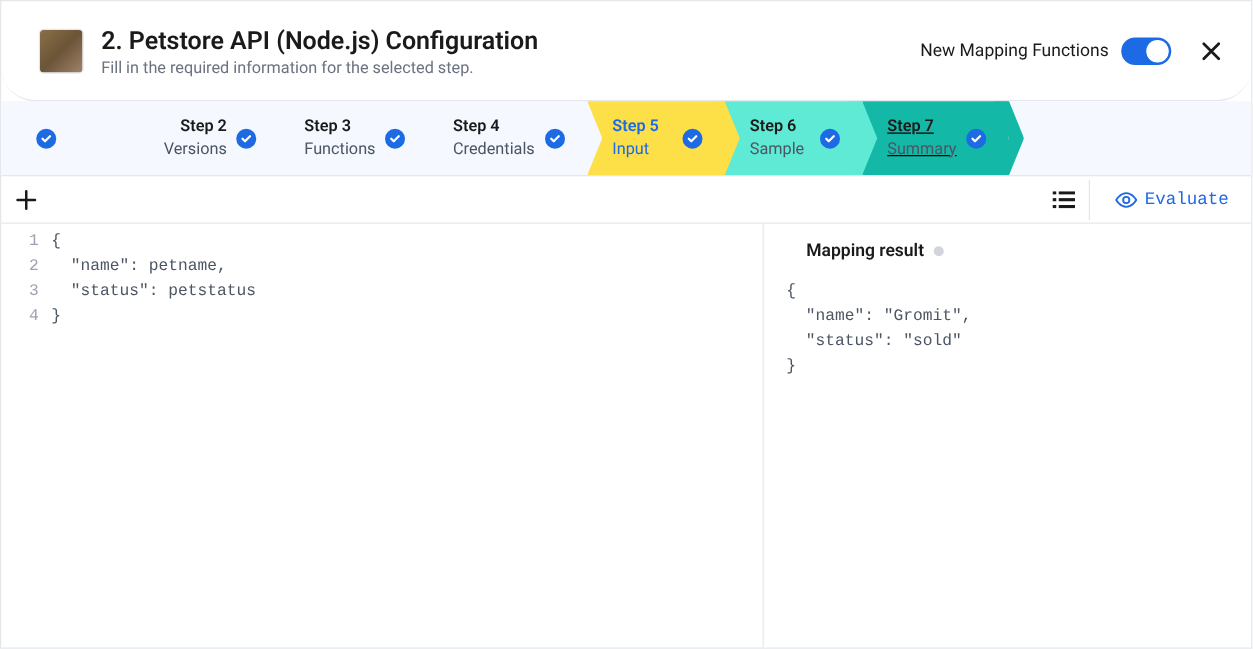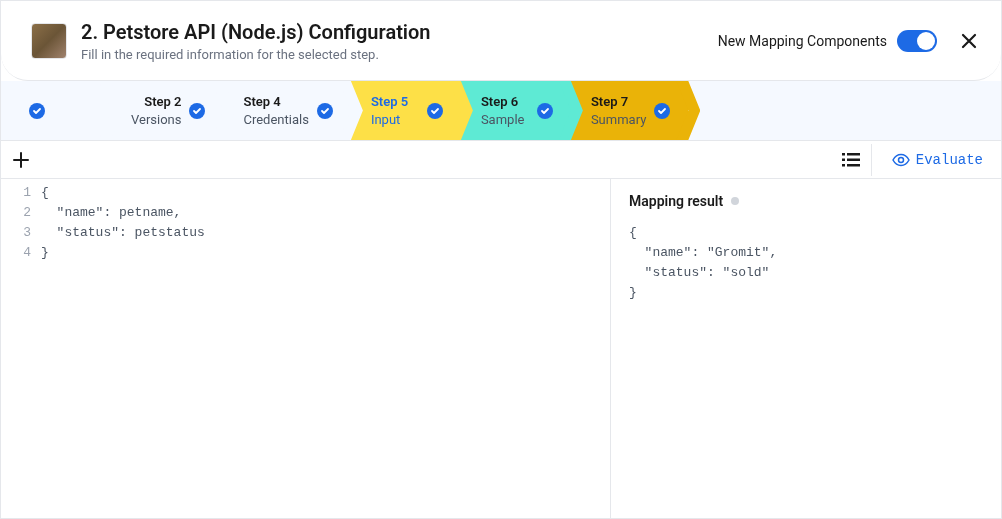--- a/index.html
+++ b/index.html
@@ -214,20 +214,21 @@
     }
     .result {
       width: 390px;
       padding: 14px 18px;
     }
     .result-header {
       display: flex;
       align-items: center;
       gap: 8px;
       margin-bottom: 14px;
+      margin-left: 16px;
     }
     .result-title {
       font-size: 14px;
       font-weight: 600;
       color: #1a1a1a;
     }
     .result-dot {
       width: 8px;
       height: 8px;
       background: #d1d5db;
@@ -244,21 +245,21 @@
 </head>
 <body>
 
 <div class="header">
   <div class="avatar"></div>
   <div class="header-text">
     <div class="title">2. Petstore API (Node.js) Configuration</div>
     <div class="subtitle">Fill in the required information for the selected step.</div>
   </div>
   <div class="header-actions">
-    <span class="toggle-label">New Mapping Components</span>
+    <span class="toggle-label">New Mapping Functions</span>
     <div class="toggle">
       <div class="toggle-knob"></div>
     </div>
     <div class="close-btn">
       <svg width="18" height="18" viewBox="0 0 18 18">
         <path d="M3 3 L15 15 M15 3 L3 15" stroke="#1a1a1a" stroke-width="2.2" stroke-linecap="round"></path>
       </svg>
     </div>
   </div>
 </div>
@@ -277,20 +278,31 @@
         <div class="step-sub">Versions</div>
       </div>
       <div class="step-badge">
         <svg width="10" height="10" viewBox="0 0 10 10">
           <path d="M2 5 L4 7 L8 3" stroke="#fff" stroke-width="1.8" fill="none" stroke-linecap="round" stroke-linejoin="round"></path>
         </svg>
       </div>
     </div>
     <div class="step" style="background: rgb(245, 249, 255);">
       <div class="step-content">
+        <div class="step-title">Step 3</div>
+        <div class="step-sub">Functions</div>
+      </div>
+      <div class="step-badge">
+        <svg width="10" height="10" viewBox="0 0 10 10">
+          <path d="M2 5 L4 7 L8 3" stroke="#fff" stroke-width="1.8" fill="none" stroke-linecap="round" stroke-linejoin="round"></path>
+        </svg>
+      </div>
+    </div>
+    <div class="step" style="background: rgb(245, 249, 255);">
+      <div class="step-content">
         <div class="step-title">Step 4</div>
         <div class="step-sub">Credentials</div>
       </div>
       <div class="step-badge">
         <svg width="10" height="10" viewBox="0 0 10 10">
           <path d="M2 5 L4 7 L8 3" stroke="#fff" stroke-width="1.8" fill="none" stroke-linecap="round" stroke-linejoin="round"></path>
         </svg>
       </div>
     </div>
     <div class="step active" style="background: #fde047;">
@@ -308,21 +320,21 @@
       <div class="step-content">
         <div class="step-title">Step 6</div>
         <div class="step-sub">Sample</div>
       </div>
       <div class="step-badge">
         <svg width="10" height="10" viewBox="0 0 10 10">
           <path d="M2 5 L4 7 L8 3" stroke="#fff" stroke-width="1.8" fill="none" stroke-linecap="round" stroke-linejoin="round"></path>
         </svg>
       </div>
     </div>
-    <div class="step" style="background: #eab308;">
+    <div class="step" style="background: #14b8a6; text-decoration: underline;">
       <div class="step-content">
         <div class="step-title">Step 7</div>
         <div class="step-sub">Summary</div>
       </div>
       <div class="step-badge">
         <svg width="10" height="10" viewBox="0 0 10 10">
           <path d="M2 5 L4 7 L8 3" stroke="#fff" stroke-width="1.8" fill="none" stroke-linecap="round" stroke-linejoin="round"></path>
         </svg>
       </div>
     </div>

